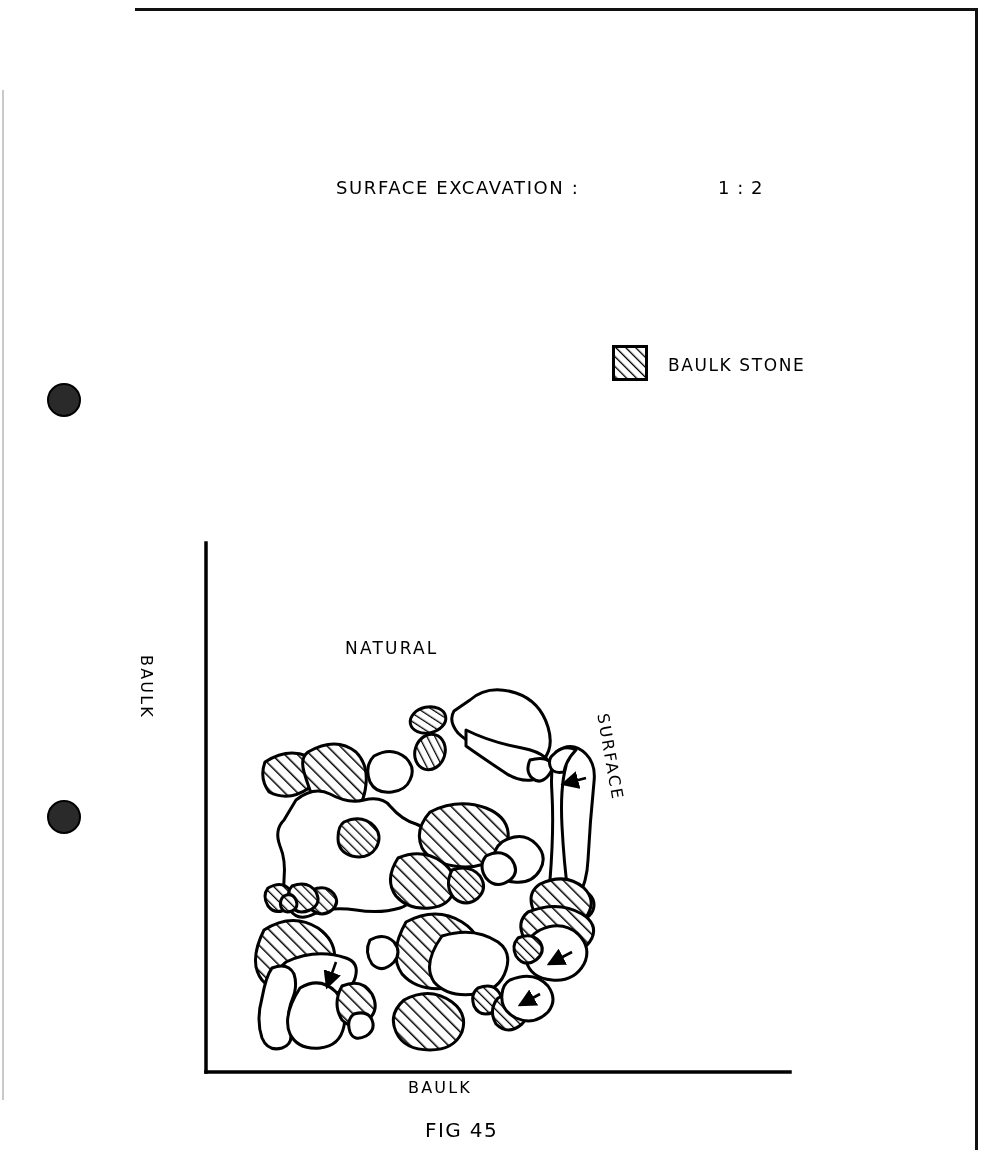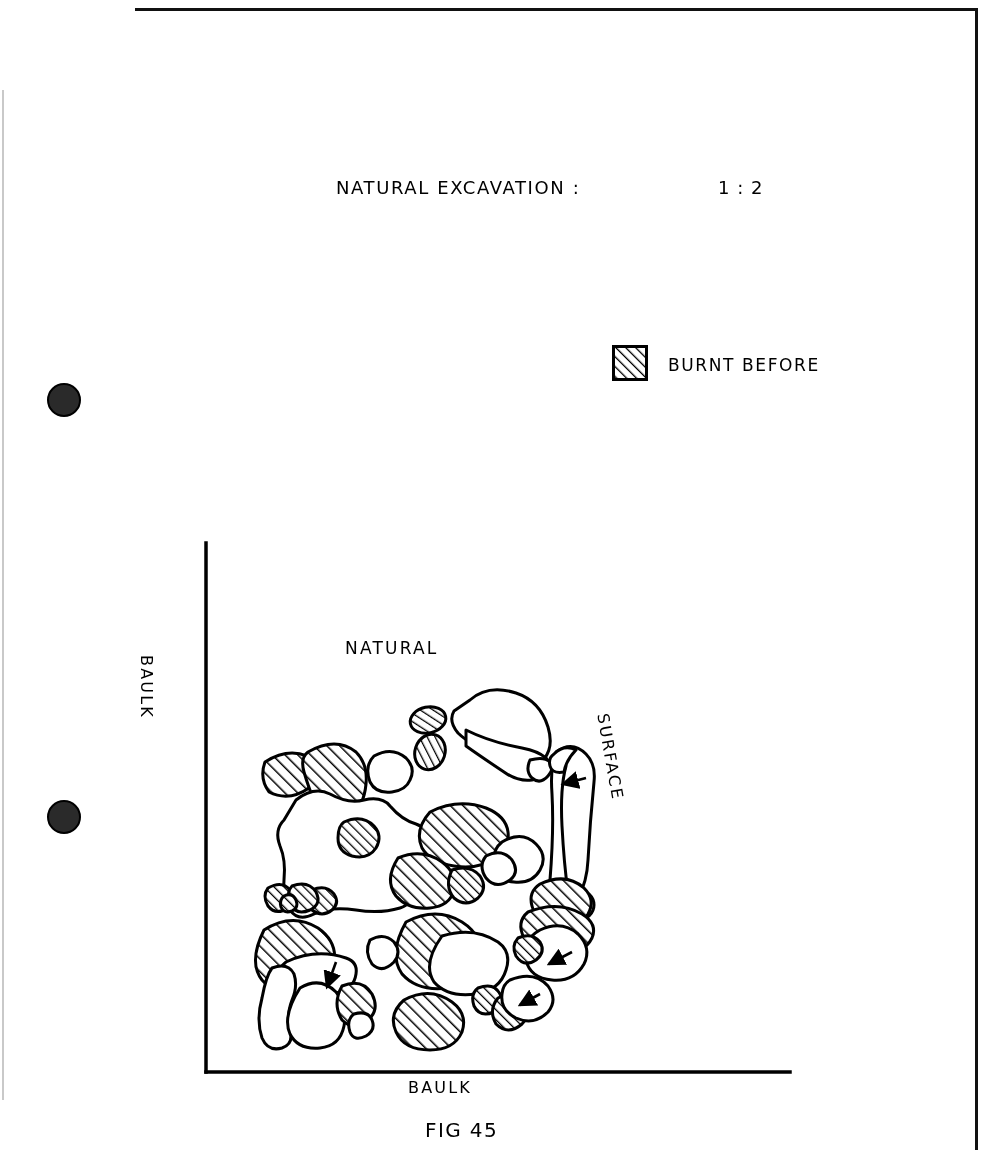--- a/index.html
+++ b/index.html
@@ -146,21 +146,21 @@
 
 <div id="page">
 
   <div class="scan-rule-top"></div>
   <div class="scan-rule-right"></div>
   <div class="scan-rule-left"></div>
 
   <div class="punch" style="left:47px; top:383px;"></div>
   <div class="punch" style="left:47px; top:800px;"></div>
 
-  <div class="hand title-line2">NATURAL EXCAVATION :</div>
+  <div class="hand title-line2">SURFACE EXCAVATION :</div>
   <div class="hand scale-text">1 : 2</div>
 
   <svg class="plan-svg" width="1000" height="1158" viewBox="0 0 1000 1158">
     <defs>
       <pattern id="hatch" patternUnits="userSpaceOnUse" width="9" height="9" patternTransform="rotate(-45)">
         <rect width="9" height="9" fill="#ffffff"></rect>
         <line x1="0" y1="0" x2="0" y2="9" stroke="#000" stroke-width="3"></line>
       </pattern>
       <pattern id="hatchFine" patternUnits="userSpaceOnUse" width="7" height="7" patternTransform="rotate(-45)">
         <rect width="7" height="7" fill="#ffffff"></rect>
@@ -262,21 +262,21 @@
 
     <g stroke="#000" stroke-width="2.6" fill="none" marker-end="url(#arrowHead)">
       <path d="M586,778 L563,784"></path>
       <path d="M336,962 L327,987"></path>
       <path d="M572,952 L549,964"></path>
       <path d="M540,994 L520,1005"></path>
     </g>
   </svg>
 
   <div class="legend-swatch"></div>
-  <div class="hand legend-label">BURNT BEFORE</div>
+  <div class="hand legend-label">BAULK STONE</div>
 
   <div class="hand label-natural">NATURAL</div>
   <div class="hand label-baulk-left">BAULK</div>
   <div class="hand label-baulk-bottom">BAULK</div>
   <div class="hand label-surface">SURFACE</div>
 
   <div class="hand fig-caption">FIG 45</div>
 
 </div>
 

